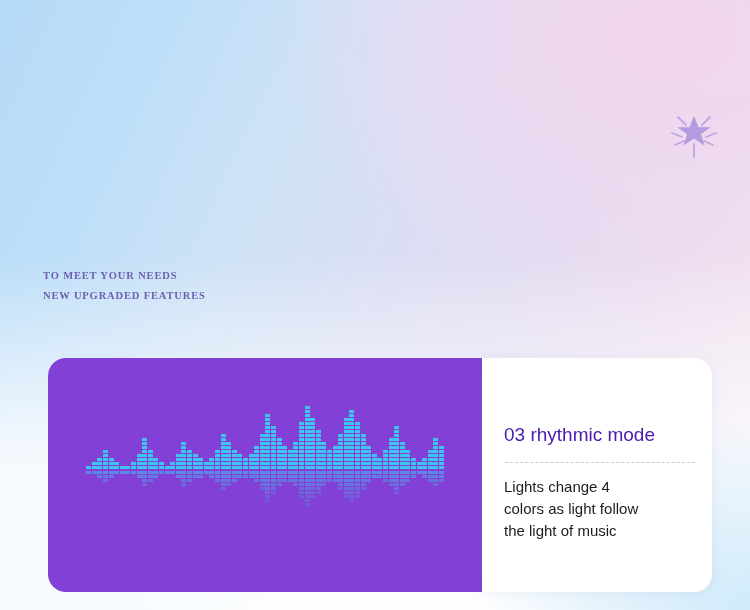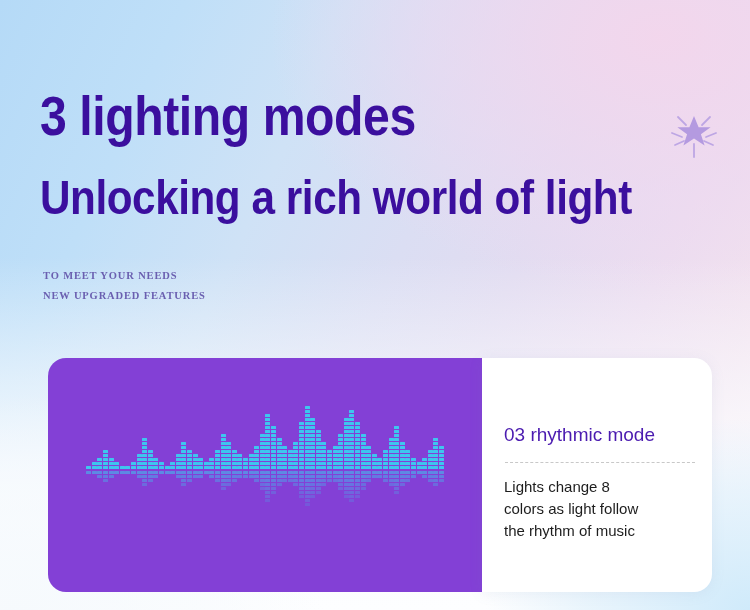--- a/index.html
+++ b/index.html
@@ -193,24 +193,20 @@
 <body>
 
 <div id="banner">
 
   <div class="bg-layer bg-base"></div>
   <div class="bg-layer bg-pink"></div>
   <div class="bg-layer bg-white-bottom"></div>
   <div class="bg-layer bg-blue-bl"></div>
   <div class="bg-layer bg-blue-br"></div>
 
-  <div class="headline-wrap">
-    <div class="headline-1">3 lighting modes</div>
-    <div class="headline-2">Unlocking a rich world of light</div>
-  </div>
 
   <div class="sparkle">
     <svg viewBox="0 0 62 62" width="62" height="62" aria-hidden="true">
       <polygon points="31,16 35.6,27.2 47.6,27.2 37.9,34.2 41.6,45.6 31,38.6 20.4,45.6 24.1,34.2 14.4,27.2 26.4,27.2" fill="#b49ae0"></polygon>
       <g stroke="#bda6e4" stroke-width="1.8" stroke-linecap="round">
         <line x1="31" y1="44" x2="31" y2="57"></line>
         <line x1="15" y1="17" x2="23" y2="25"></line>
         <line x1="47" y1="17" x2="39" y2="25"></line>
         <line x1="9" y1="33" x2="19" y2="37"></line>
         <line x1="53" y1="33" x2="43" y2="37"></line>
@@ -947,19 +943,19 @@
           <div class="eq-blk ref" style="top: 117px; background: rgb(62, 198, 239); opacity: 0.458;"></div>
           <div class="eq-blk ref" style="top: 121px; background: rgb(62, 198, 239); opacity: 0.367;"></div>
         </div>
       </div>
   </div>
 
   <div class="card-white">
     <div class="card-title">03 rhythmic mode</div>
     <div class="card-divider"></div>
     <div class="card-body">
-      <div>Lights change 8</div>
+      <div>Lights change 4</div>
       <div>colors as light follow</div>
-      <div>the rhythm of music</div>
+      <div>the light of music</div>
     </div>
   </div>
 
 </div>
 
 </body></html>

